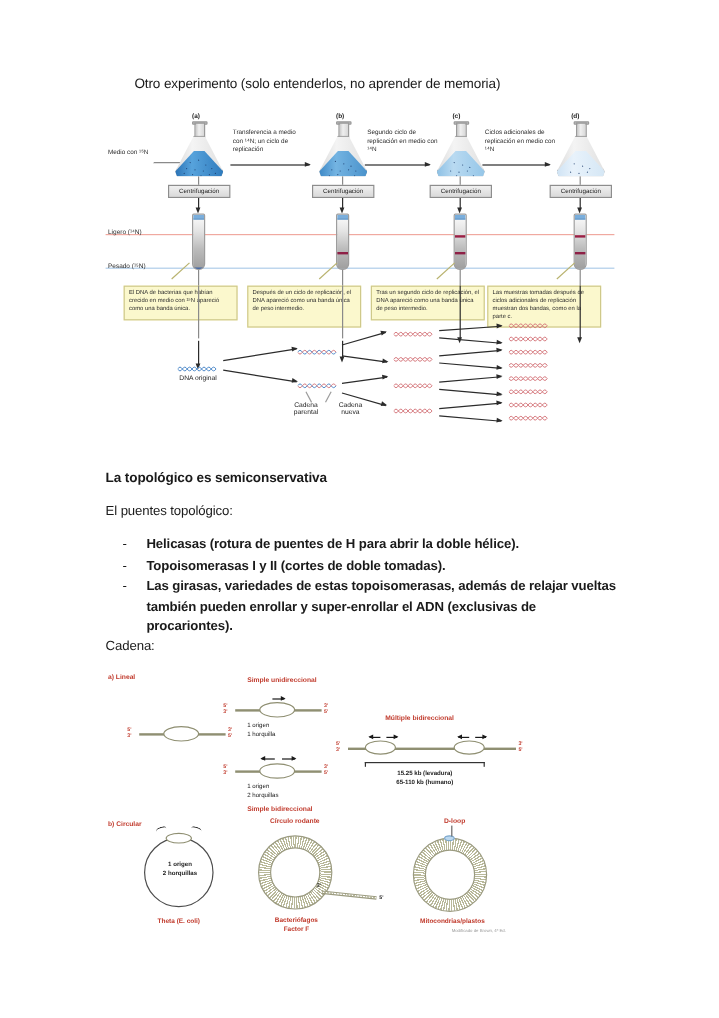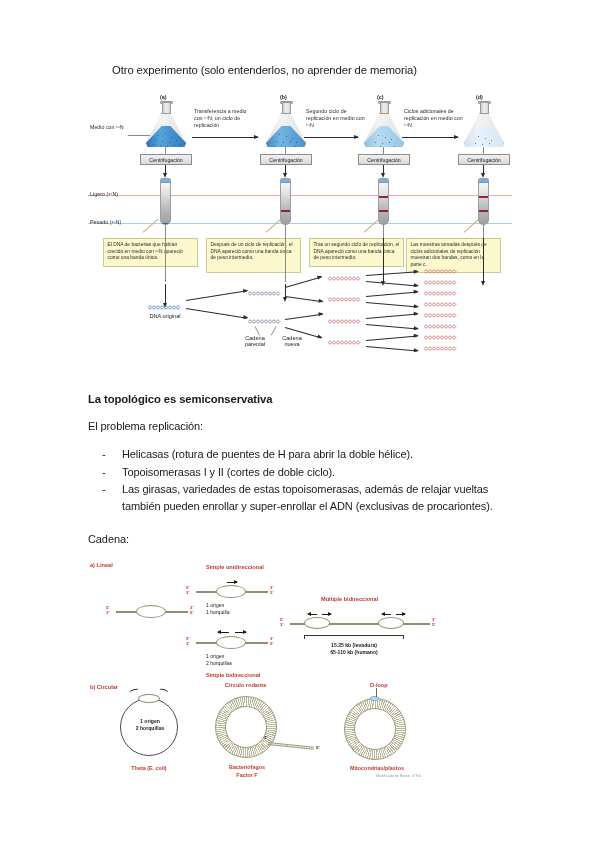--- a/index.html
+++ b/index.html
@@ -33,21 +33,21 @@
     position:absolute; left:88px; top:446px; width:430px;
     margin:0; padding:0; list-style:none;
   }
   ul.bullets li {
     position:relative; font-size:11px; line-height:16.5px;
     padding-left:16px; margin-bottom:1px; letter-spacing:-0.1px;
   }
   ul.bullets li .dash {
     position:absolute; left:14px; top:0;
   }
-  ul.bullets li .txt { display:block; padding-left:18px; }
+  ul.bullets li .txt { display:block; padding-left:18px;font-weight:bold; }
 
   
   .fig1 { position:absolute; left:88px; top:94px; width:424px; height:275px; }
 
   .panel-letter { position:absolute; font-size:5.4px; font-weight:bold; color:#222; }
 
   .flask { position:absolute; width:40px; height:45px; }
   .flask .neck {
     position:absolute; left:15.5px; top:0; width:9px; height:13px;
     background: linear-gradient(90deg,#c9c9c9,#efefef 40%,#d8d8d8);
@@ -487,30 +487,30 @@
           <g stroke="#d4767b" stroke-width="0.8" fill="none">
             <path d="M0 3.5 Q2 0.4 4 3.5 Q6 6.6 8 3.5 Q10 0.4 12 3.5 Q14 6.6 16 3.5 Q18 0.4 20 3.5 Q22 6.6 24 3.5 Q26 0.4 28 3.5 Q30 6.6 32 3.5"></path>
             <path d="M0 3.5 Q2 6.6 4 3.5 Q6 0.4 8 3.5 Q10 6.6 12 3.5 Q14 0.4 16 3.5 Q18 6.6 20 3.5 Q22 0.4 24 3.5 Q26 6.6 28 3.5 Q30 0.4 32 3.5"></path>
           </g>
         </svg>
       </div>
 
   </div>
 
   <div class="doc-h2">La topológico es semiconservativa</div>
-  <div class="doc-p p-topologico">El problema replicación:</div>
+  <div class="doc-p p-topologico">El puentes topológico:</div>
 
   <ul class="bullets">
     <li>
       <span class="dash">-</span>
       <span class="txt">Helicasas (rotura de puentes de H para abrir la doble hélice).</span>
     </li>
     <li>
       <span class="dash">-</span>
-      <span class="txt">Topoisomerasas I y II (cortes de doble ciclo).</span>
+      <span class="txt">Topoisomerasas I y II (cortes de doble tomadas).</span>
     </li>
     <li>
       <span class="dash">-</span>
       <span class="txt">Las girasas, variedades de estas topoisomerasas, además de relajar vueltas también pueden enrollar y super-enrollar el ADN (exclusivas de procariontes).</span>
     </li>
   </ul>
 
   <div class="doc-p p-tipos">Cadena:</div>
 
   <div class="fig2">

